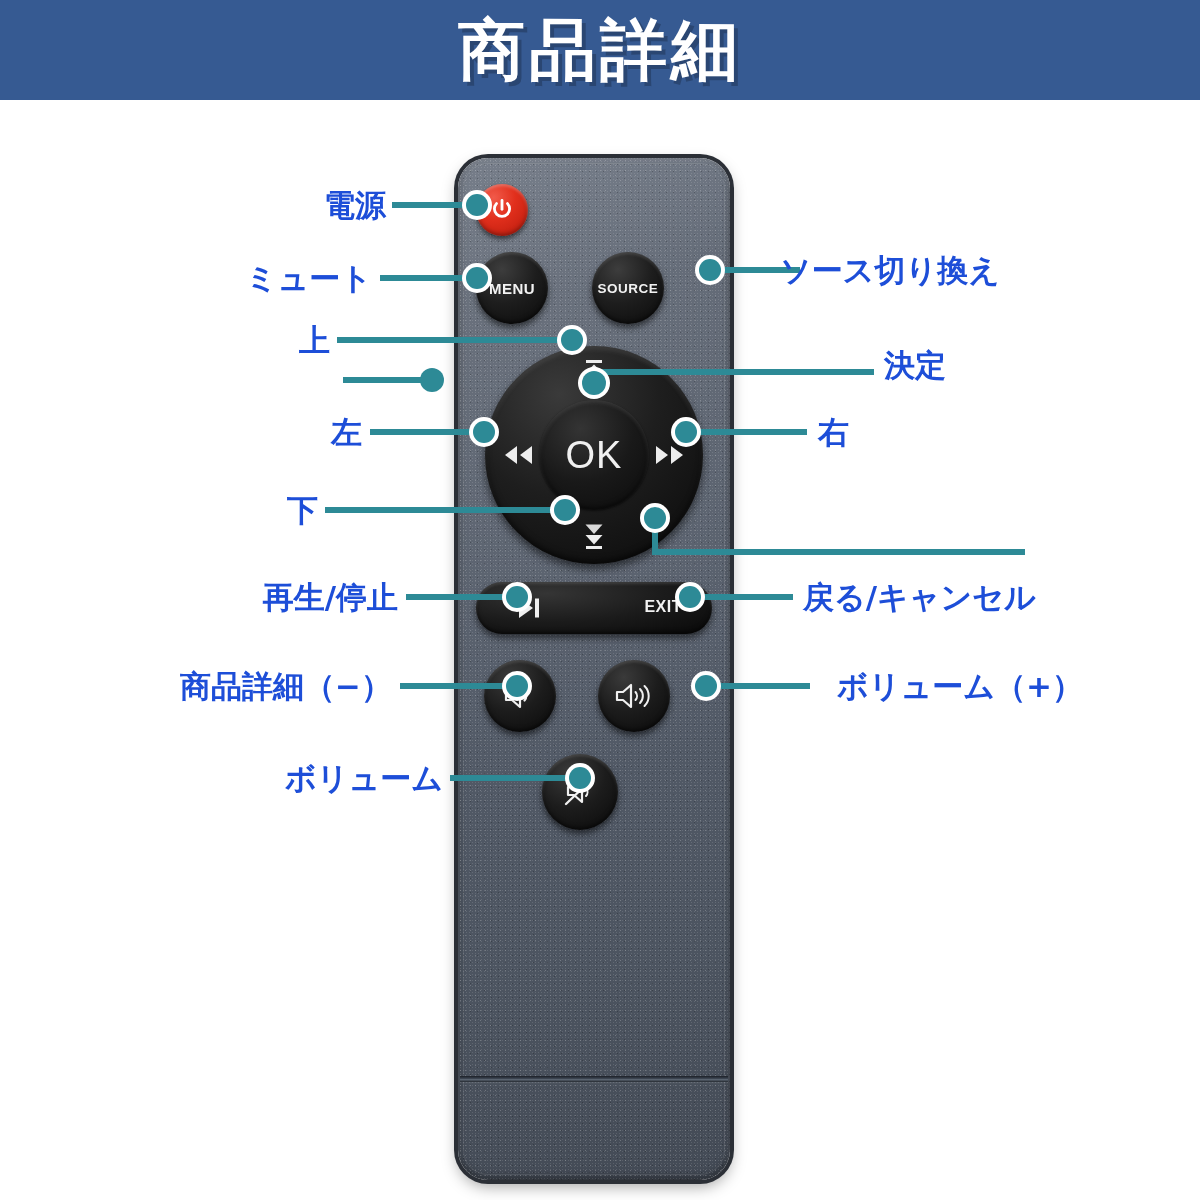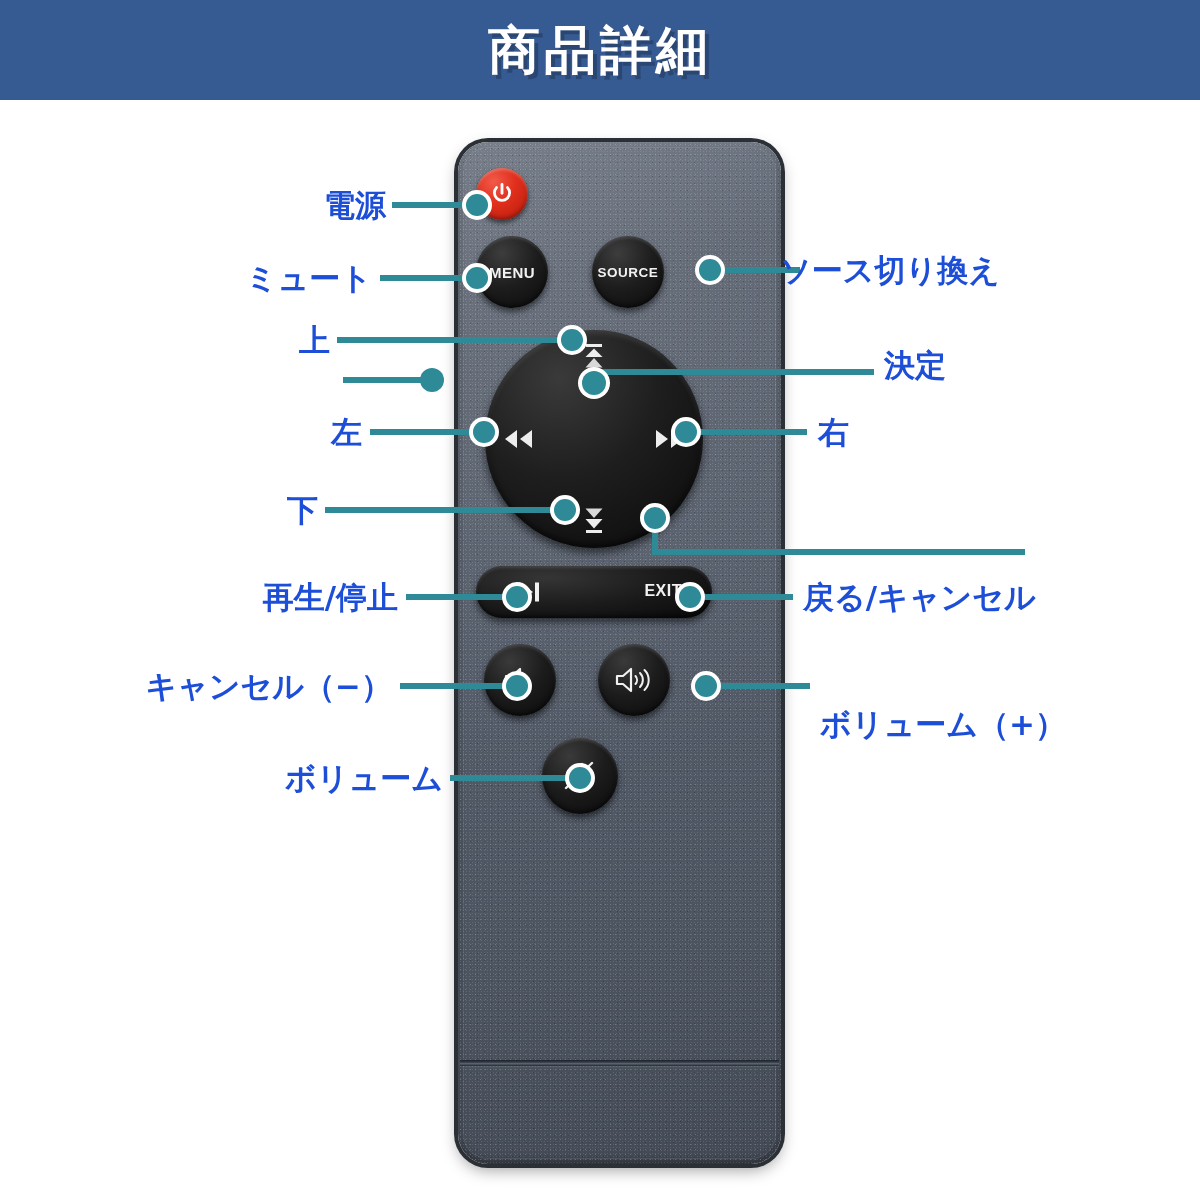--- a/index.html
+++ b/index.html
@@ -13,38 +13,38 @@
   }
 
   
   .banner{
     position:absolute;left:0;top:0;width:1200px;height:100px;
     background:#365a92;
     display:flex;align-items:center;justify-content:center;
   }
   .banner-title{
     color:#ffffff;
-    font-size:52px;
+    font-size:67px;
     font-weight:700;
     letter-spacing:4px;
     line-height:1;
     text-shadow:4px 4px 0 rgba(0,0,0,0.22);
     font-family:"DejaVu Sans","Liberation Sans",sans-serif;
   }
 
   
   .stage{
     position:absolute;left:0;top:100px;width:1200px;height:1100px;
     background:#ffffff;
   }
 
   
   .remote{
     position:absolute;
-    left:458px;top:42px;width:323px;height:1022px;
+    left:458px;top:58px;width:272px;height:1022px;
     border-radius:30px;
     background:
       radial-gradient(circle at 18% 12%, rgba(255,255,255,0.10), rgba(0,0,0,0) 55%),
       linear-gradient(170deg,#6b7380 0%,#5a626f 14%,#545c69 45%,#4c5460 78%,#434a55 100%);
     box-shadow:
       0 0 0 4px #2b2f36,
       0 6px 16px rgba(0,0,0,0.38),
       inset 0 2px 5px rgba(255,255,255,0.13),
       inset 0 -3px 8px rgba(0,0,0,0.45);
     overflow:hidden;
@@ -199,20 +199,23 @@
           <polygon points="16,2 16,20 4,11" fill="#ededed"></polygon>
           <polygon points="31,2 31,20 19,11" fill="#ededed"></polygon>
         </svg>
       </div>
       <div class="dp-icon dp-right">
         <svg width="36" height="22" viewBox="0 0 36 22">
           <polygon points="5,2 5,20 17,11" fill="#ededed"></polygon>
           <polygon points="20,2 20,20 32,11" fill="#ededed"></polygon>
         </svg>
       </div>
+      <div class="dpad-ok">
+        <span class="ok-text">OK</span>
+      </div>
     </div>
 
     <div class="pill">
       <div class="pill-play">
         <svg width="30" height="24" viewBox="0 0 30 24">
           <polygon points="3,2 3,22 17,12" fill="#f0f0f0"></polygon>
           <rect x="19" y="2.5" width="4" height="19" fill="#f0f0f0"></rect>
         </svg>
       </div>
       <div class="pill-exit">EXIT</div>
@@ -343,23 +346,23 @@
     </g>
   </svg>
 
   <div>
     <div class="lbl r" style="left:386px;top:105px;">電源</div>
     <div class="lbl r" style="left:372px;top:178px;">ミュート</div>
     <div class="lbl r" style="left:330px;top:240px;">上</div>
     <div class="lbl r" style="left:362px;top:332px;">左</div>
     <div class="lbl r" style="left:318px;top:410px;">下</div>
     <div class="lbl r" style="left:398px;top:497px;">再生/停止</div>
-    <div class="lbl r" style="left:392px;top:586px;">キャンセル（−）</div>
+    <div class="lbl r" style="left:392px;top:586px;">商品詳細（−）</div>
     <div class="lbl r" style="left:443px;top:678px;">ボリューム</div>
 
     <div class="lbl l" style="left:780px;top:170px;">ソース切り換え</div>
     <div class="lbl l" style="left:884px;top:265px;">決定</div>
     <div class="lbl l" style="left:818px;top:332px;">右</div>
     <div class="lbl l" style="left:803px;top:497px;text-align:right;">戻る/キャンセル</div>
-    <div class="lbl l" style="left:820px;top:586px;margin-top:38px;">ボリューム（+）</div>
+    <div class="lbl l" style="left:837px;top:586px;">ボリューム（+）</div>
   </div>
 
 </div>
 
 </body></html>

